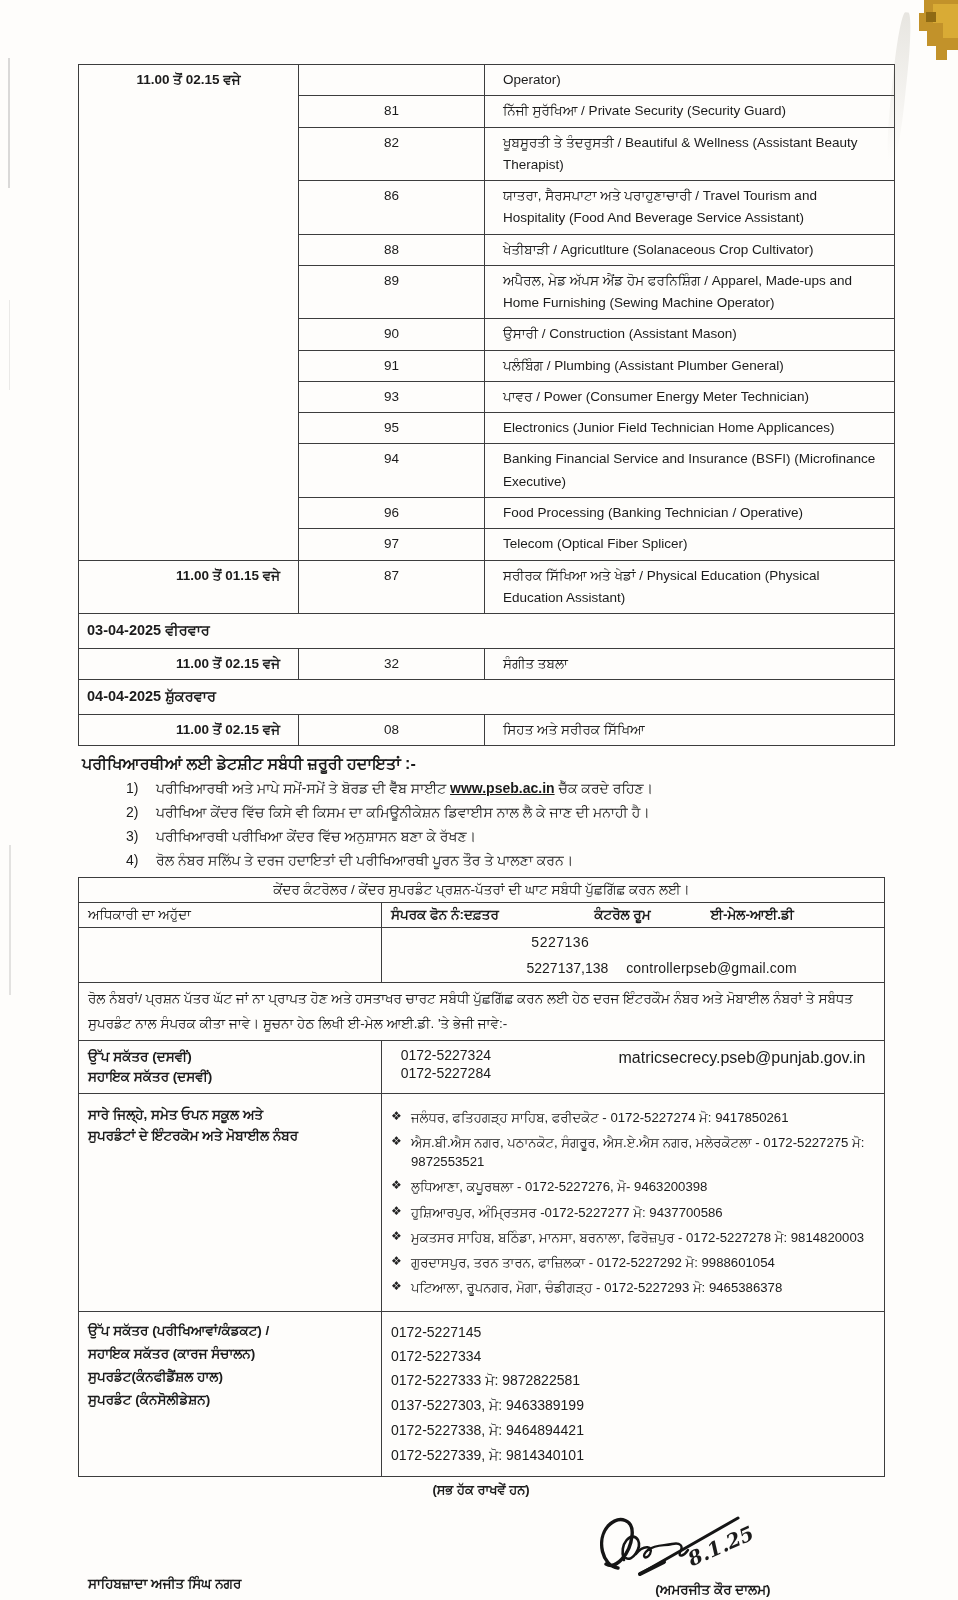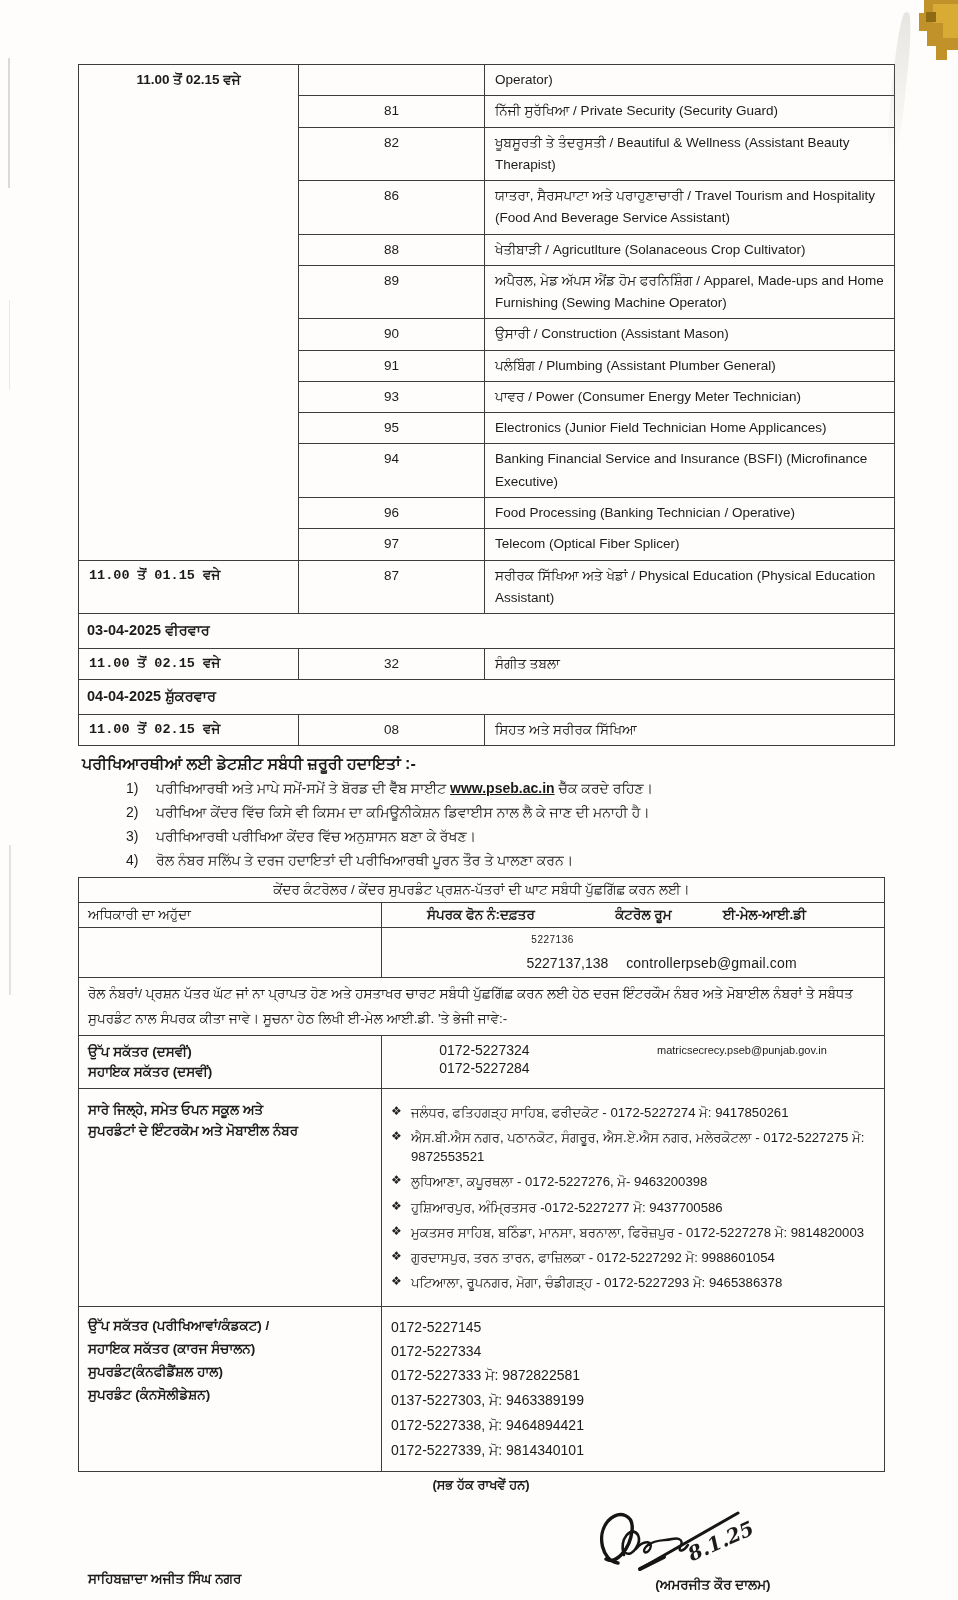--- a/index.html
+++ b/index.html
@@ -19,53 +19,53 @@
   .sl2{left:9px;top:300px;width:1px;height:90px;background:rgba(90,90,90,.12);}
   .sl3{left:9px;top:845px;width:2px;height:150px;background:rgba(90,90,90,.16);}
   .corner-art{position:absolute;top:0px;right:0px;}
   .corner-smudge{position:absolute;top:12px;right:52px;width:14px;height:150px;
     background:linear-gradient(180deg,rgba(150,145,130,.22),rgba(150,145,130,0));
     border-radius:40%;transform:rotate(6deg);}
 
   
   table{border-collapse:collapse;}
   .schedule{margin:64px 0 0 78px;width:816px;table-layout:fixed;}
-  .schedule td{border:1.4px solid #3d3d3d;padding:4px 10px;font-size:13.5px;vertical-align:top;line-height:1.65;}
+  .schedule td{border:1.4px solid #3d3d3d;padding:4px 18px;font-size:13.5px;vertical-align:top;line-height:1.65;}
   .td-time{ text-align:center;font-weight:600;font-size:14px;}
   .td-time-merged{vertical-align:middle;padding-bottom:170px;}
-  .td-time-left{text-align:left;vertical-align:top;padding-left:8px;font-family:Liberation Mono, monospace;}
+  .td-time-left{text-align:right;vertical-align:top;padding-left:8px;}
   .td-code{text-align:center;font-weight:500;}
   .td-subject{}
   .tr-date td{font-weight:700;font-size:14.5px;padding:5px 8px;}
 
   
   .notes{margin:9px 0 0 82px;width:840px;}
   .notes-heading{font-weight:700;font-size:16px;}
   .note-item{display:flex;margin:7px 0 0 44px;font-size:14px;font-weight:500;}
   .note-num{min-width:30px;}
   .note-link{font-weight:700;text-decoration:underline;}
 
   
   .contact{margin:8px 0 0 78px;width:806px;table-layout:fixed;border-radius:19px;}
   .contact td{border:1.4px solid #3d3d3d;font-size:13.5px;padding:4px 9px;vertical-align:top;font-weight:500;}
   .ct-title{text-align:center;font-weight:700;font-size:14px;}
-  .ct-colwrap{display:flex;font-weight:700;font-size:13.5px;margin-left:36px;}
+  .ct-colwrap{display:flex;font-weight:700;font-size:13.5px;}
   .ct-colwrap .h1{flex:0 0 42%;}
   .ct-colwrap .h2{flex:0 0 24%;}
   .ct-colwrap .h3{flex:1;}
   .officer-h{font-weight:700;}
-  .cr-line1{margin-left:29%;font-size:10px;letter-spacing:.5px;margin-top:2px;}
+  .cr-line1{margin-left:29%;font-size:14px;letter-spacing:.5px;margin-top:2px;}
   .cr-line2{margin-left:28%;font-size:14px;margin-top:10px;margin-bottom:2px;}
   .cr-line2 .email{margin-left:14px;letter-spacing:.2px;}
   .ct-para{font-weight:700;line-height:1.8;font-size:13.8px;padding:6px 10px;}
   .role-line{font-weight:600;margin:4px 0;}
   .dep-flex{display:flex;justify-content:center;}
   .dep-phones{flex:0 0 45%;}
   .dep-phones div{margin:2px 0;font-size:14px;}
-  .dep-email{margin-top:4px;font-size:11px;}
+  .dep-email{margin-top:4px;font-size:16px;}
   .district-label div{font-weight:600;margin:5px 0;}
   .ct-districts td{padding-top:8px;padding-bottom:8px;}
   .district-label{padding-top:84px;}
   .district-item{display:flex;margin:6px 0;font-size:13.2px;line-height:1.45;}
   .district-item .bullet{min-width:20px;font-size:12px;color:#222;}
   .ct-last .role-line{margin:7px 0;}
   .phone-line{margin:8px 0;font-size:14px;}
 
   
   .rights{width:806px;margin:5px 0 12px 78px;text-align:center;font-weight:700;font-size:13px;}

